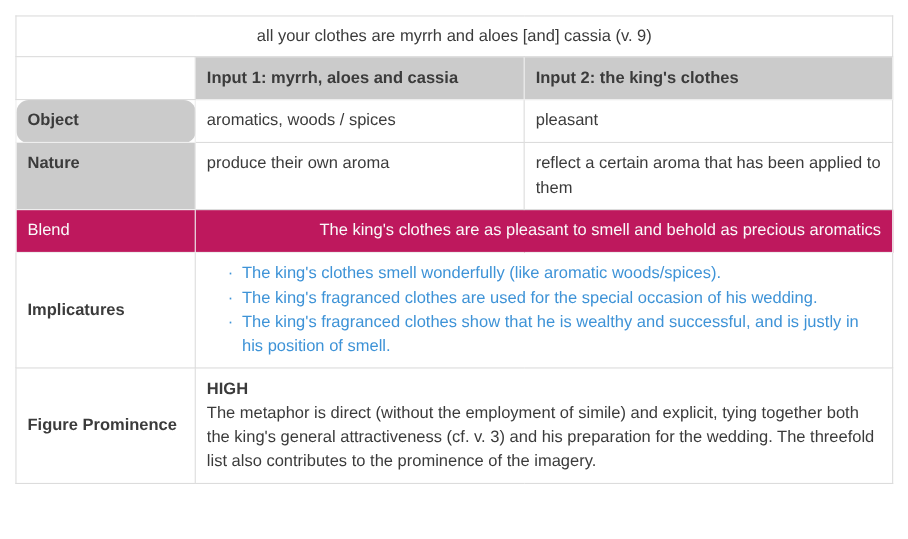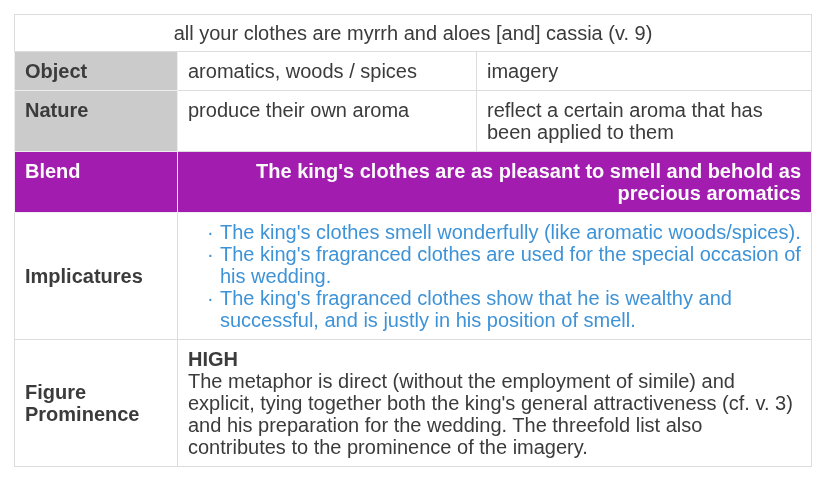--- a/index.html
+++ b/index.html
@@ -17,47 +17,47 @@
     table-layout: fixed;
     width: 797px;
     background: #ffffff;
     border: 1.5px solid #c3c3c3;
   }
   td {
     border: 1.5px solid #dcdcdc;
     padding: 8px 10px;
     vertical-align: top;
     line-height: 22px;
-    font-size: 20px;
+    font-size: 15px;
   }
   col.c-label { width: 163px; }
   col.c-input1 { width: 299px; }
   col.c-input2 { width: 335px; }
 
   tr.r-title td {
     text-align: center;
     height: 37px;
     padding: 7px 10px;
   }
   tr.r-header td { height: 37px; }
-  tr.r-object td { height: 37px; }
+  tr.r-object td { height: 37px; border-radius: 11px; }
   tr.r-nature td { height: 57px; }
   tr.r-recipient td { height: 59px; }
   tr.r-blend td { height: 36px; }
   tr.r-implicatures td { height: 99px; }
   tr.r-figure td { height: 101px; }
 
   td.cell-gray {
     background: #cbcbcb;
     font-weight: bold;
     border-color: #eeeeee;
   }
   td.cell-dark {
-    background: #a21caf;
-    font-weight: bold;
+    background: #be185d;
+    font-weight: normal;
     color: #fafafa;
     border-color: #eeeeee;
   }
   td.blend-value { text-align: right; }
   td.label-white {
     font-weight: bold;
     vertical-align: middle;
     margin-top: 38px;
   }
   td.span-value { vertical-align: middle; }
@@ -89,24 +89,29 @@
   <table class="blend-table">
     <colgroup>
       <col class="c-label">
       <col class="c-input1">
       <col class="c-input2">
     </colgroup>
     <tbody>
       <tr class="r-title">
         <td colspan="3">all your clothes are myrrh and aloes [and] cassia (v. 9)</td>
       </tr>
+      <tr class="r-header">
+        <td></td>
+        <td class="cell-gray">Input 1: myrrh, aloes and cassia</td>
+        <td class="cell-gray">Input 2: the king's clothes</td>
+      </tr>
       <tr class="r-object">
         <td class="cell-gray">Object</td>
         <td>aromatics, woods / spices</td>
-        <td>imagery</td>
+        <td>pleasant</td>
       </tr>
       <tr class="r-nature">
         <td class="cell-gray">Nature</td>
         <td>produce their own aroma</td>
         <td>reflect a certain aroma that has been applied to them</td>
       </tr>
       <tr class="r-blend">
         <td class="cell-dark">Blend</td>
         <td class="cell-dark blend-value" colspan="2">The king's clothes are as pleasant to smell and behold as precious aromatics</td>
       </tr>

